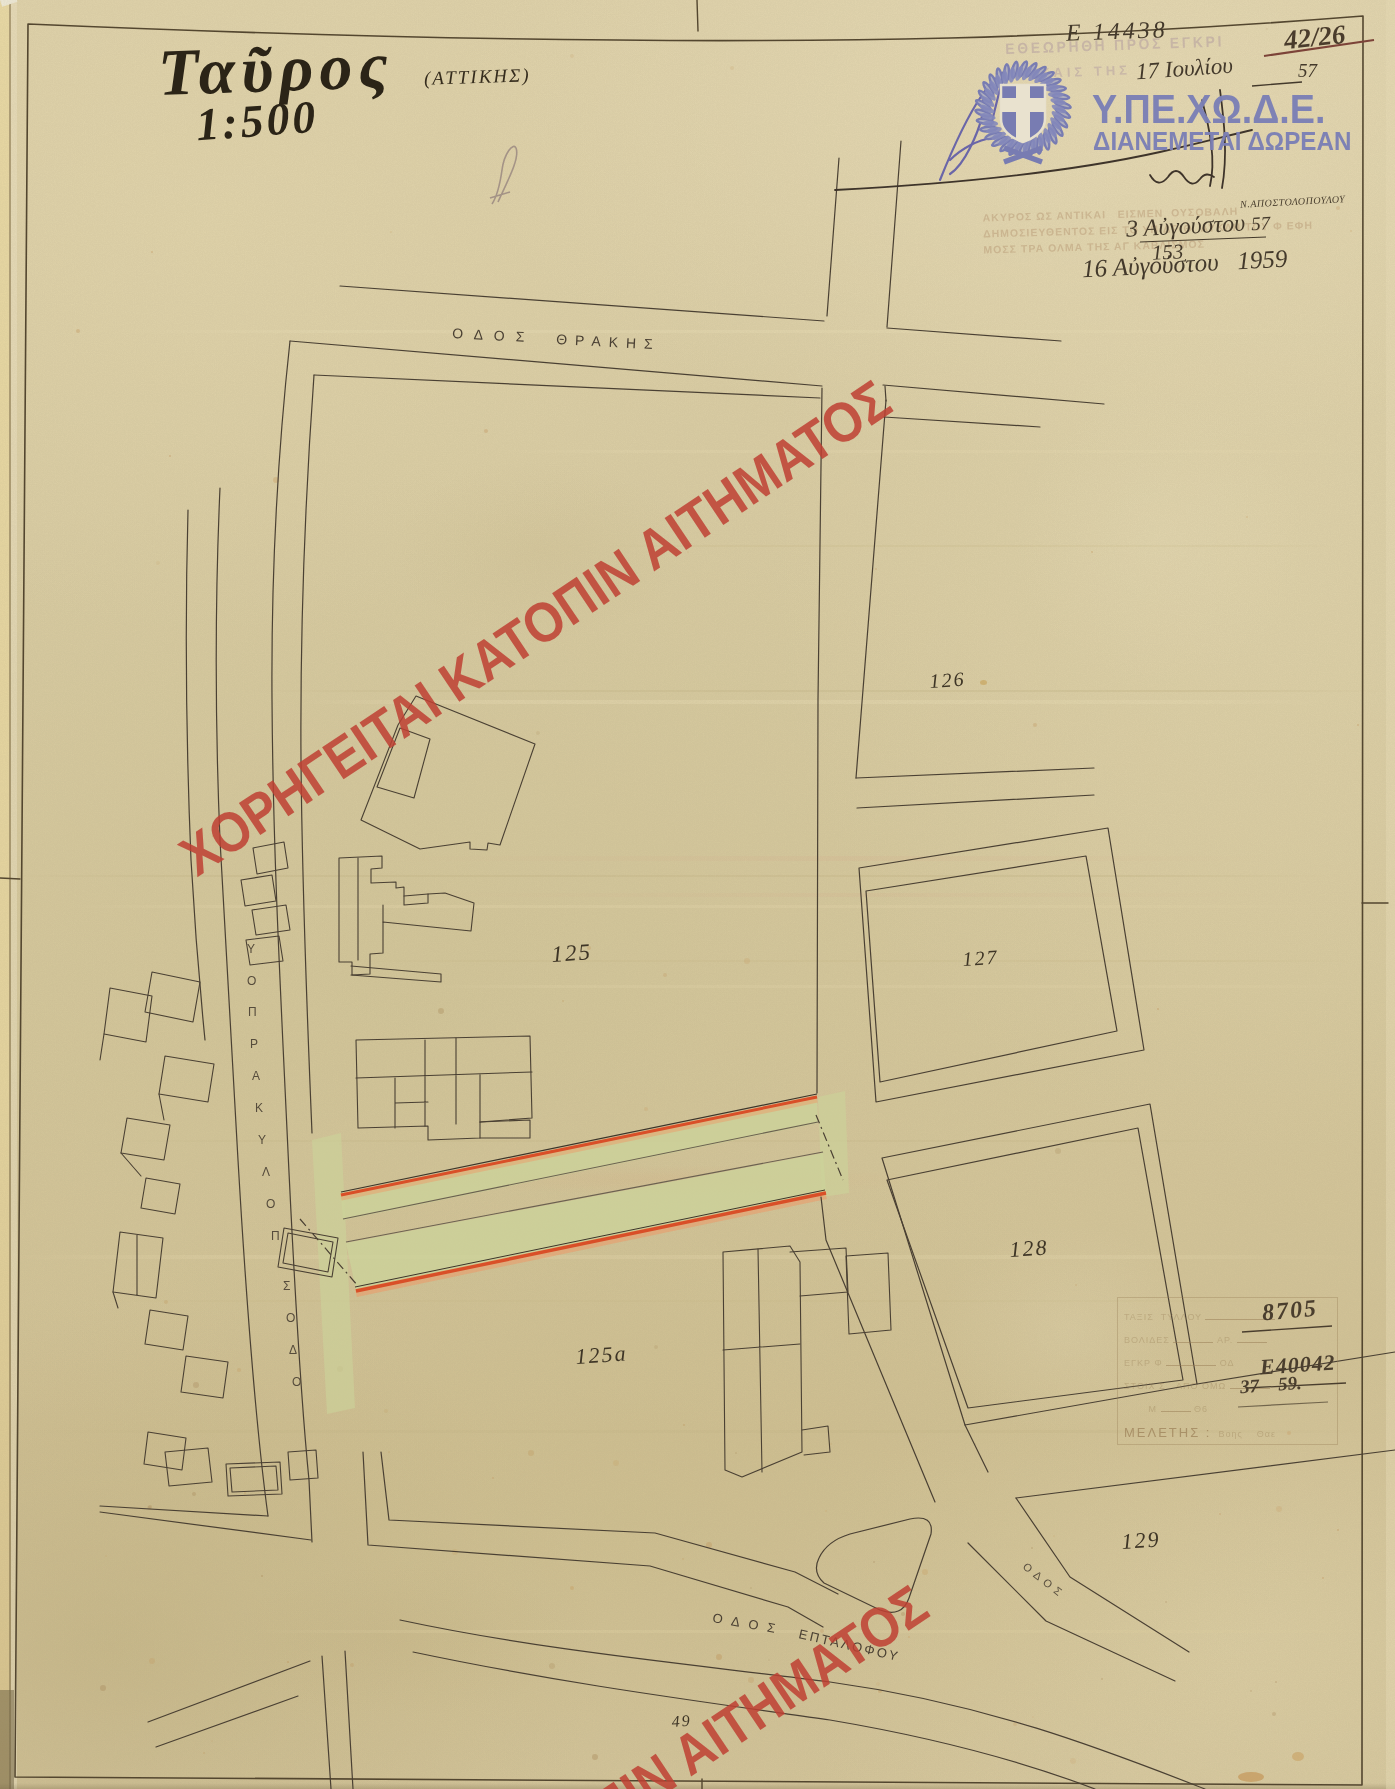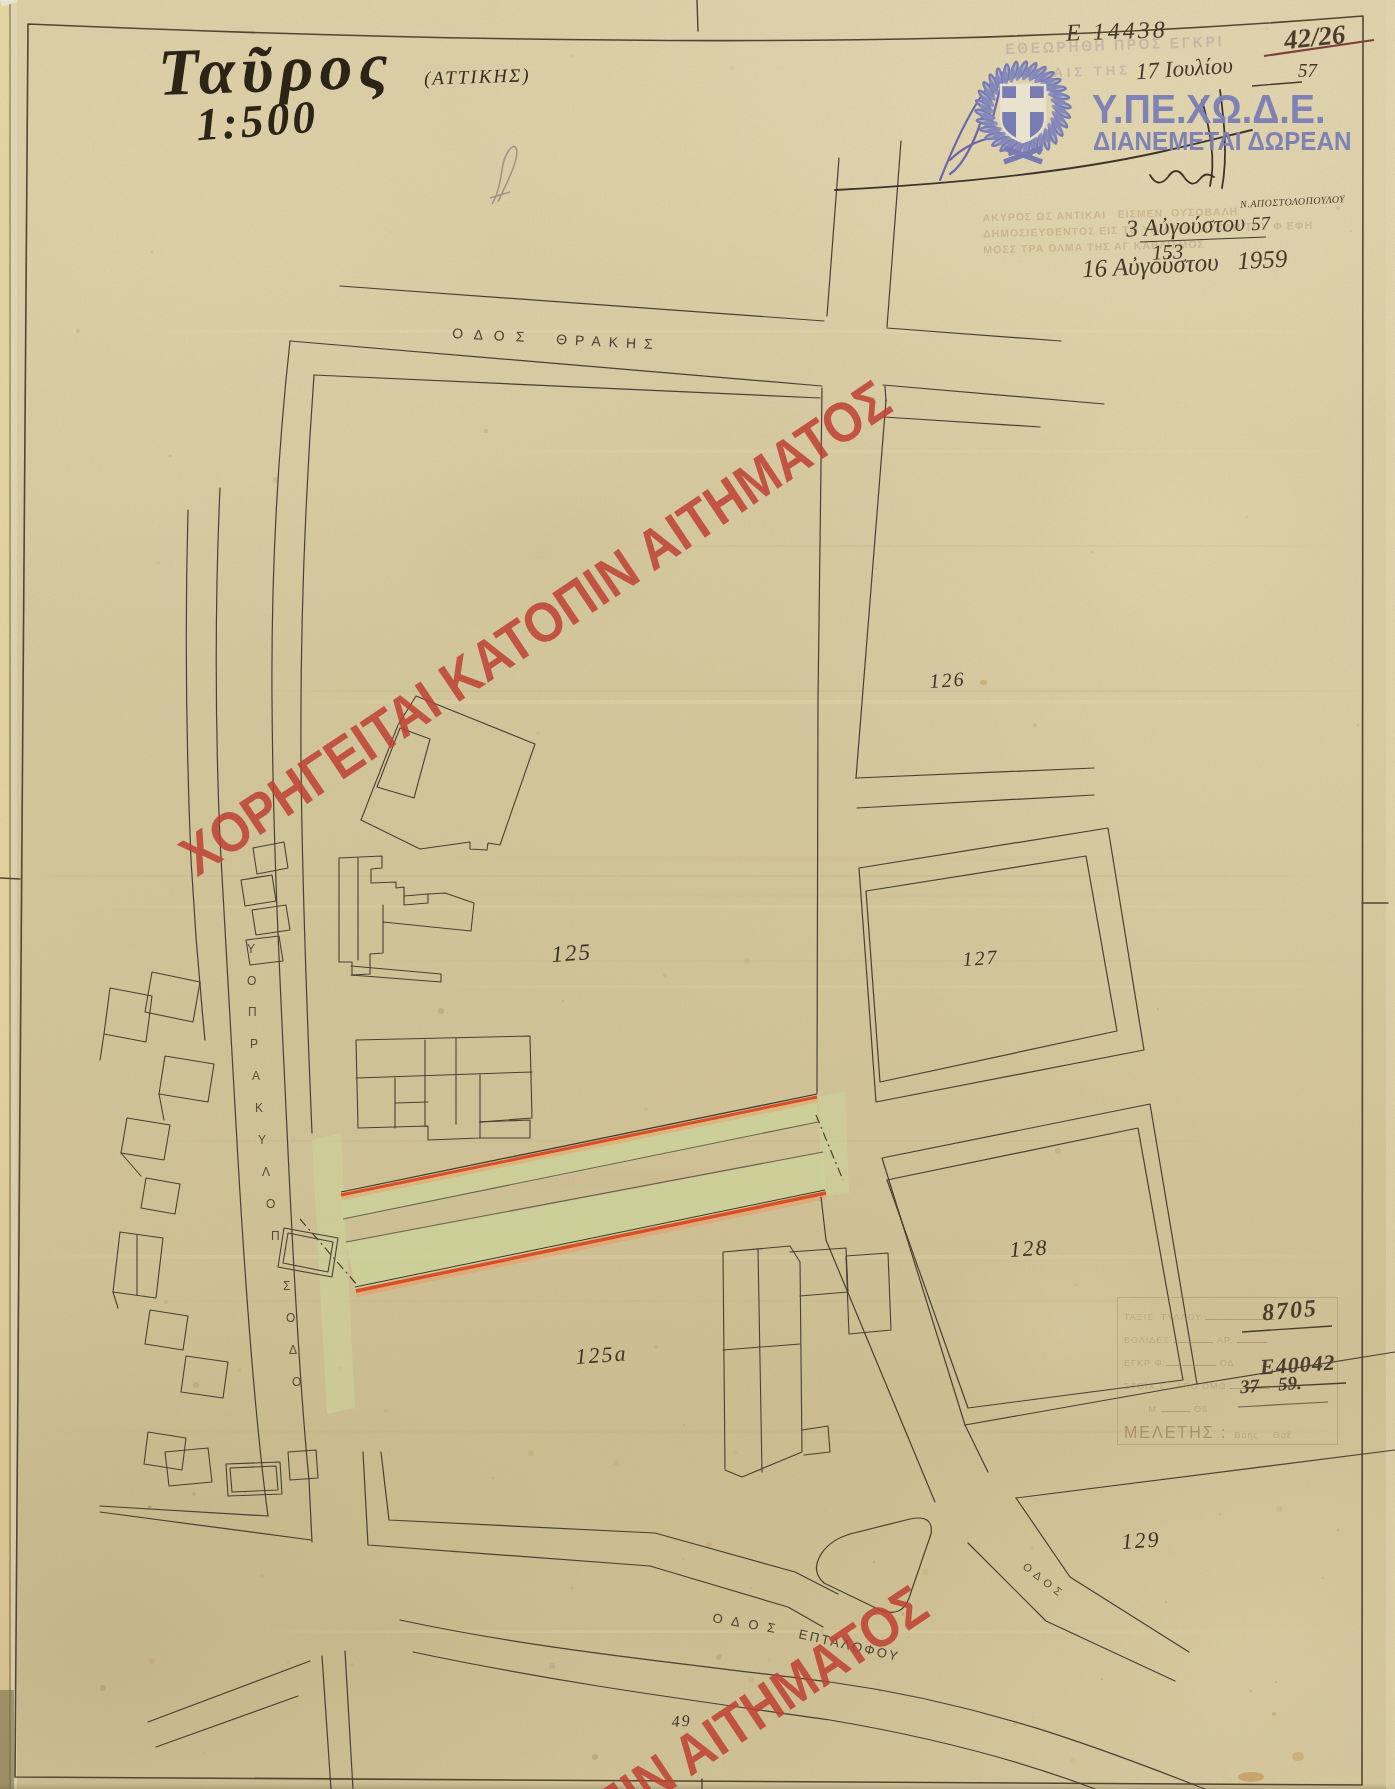--- a/index.html
+++ b/index.html
@@ -557,21 +557,21 @@
 
 <div class="abs" style="left:1117px;top:1297px;width:219px;height:146px;border:1.5px solid rgba(150,122,82,0.35);"></div>
 
 <div class="abs" style="left:1124px;top:1306px;width:205px;color:rgba(150,122,82,0.35);font-size:9px;
  font-family:'Liberation Sans',sans-serif;letter-spacing:1px;line-height:23px;">
 ΤΑΞΙΣ&nbsp;&nbsp;ΤΥΛΛΟΥ <span style="display:inline-block;width:70px;border-bottom:1px solid rgba(150,122,82,0.5);"></span><br>
 ΒΟΛΙΔΕΣ&nbsp;<span style="display:inline-block;width:40px;border-bottom:1px solid rgba(150,122,82,0.5);"></span>&nbsp;ΑΡ.&nbsp;<span style="display:inline-block;width:30px;border-bottom:1px solid rgba(150,122,82,0.5);"></span><br>
 ΕΓΚΡ&nbsp;Φ&nbsp;<span style="display:inline-block;width:50px;border-bottom:1px solid rgba(150,122,82,0.5);"></span>&nbsp;ΟΔ<br>
 ΣΤΟΙΧ&nbsp;Σ&nbsp;&nbsp;&nbsp;ΑΠΟ&nbsp;ΟΜΩ&nbsp;<span style="display:inline-block;width:40px;border-bottom:1px solid rgba(150,122,82,0.5);"></span><br>
 &nbsp;&nbsp;&nbsp;&nbsp;&nbsp;&nbsp;&nbsp;Μ&nbsp;<span style="display:inline-block;width:30px;border-bottom:1px solid rgba(150,122,82,0.5);"></span>&nbsp;Θ6<br>
-<span style="font-size:16px;letter-spacing:2px;color:rgba(150,122,82,0.65);">ΜΕΛΕΤΗΣ :</span>&nbsp;&nbsp;Βοης&nbsp;&nbsp;&nbsp;&nbsp;Θαε</div>
+<span style="font-size:13px;letter-spacing:2px;color:rgba(150,122,82,0.65);">ΜΕΛΕΤΗΣ :</span>&nbsp;&nbsp;Βοης&nbsp;&nbsp;&nbsp;&nbsp;Θαε</div>
 
 <div class="abs" style="left:1262px;top:1297px;color:#4a3e2e;font-family:'Liberation Serif',serif;
  font-style:italic;font-weight:bold;font-size:24px;letter-spacing:2px;transform:rotate(-5deg);">8705</div>
 <svg class="abs" style="left:1240px;top:1322px;" width="100" height="14" viewBox="0 0 100 14">
       <path d="M2,10 L92,4" stroke="#4a3e2e" stroke-width="1.3"></path>
     </svg>
 
 <div class="abs" style="left:1260px;top:1352px;color:#4a3e2e;font-family:'Liberation Serif',serif;
  font-style:italic;font-weight:bold;font-size:22px;letter-spacing:1px;transform:rotate(-4deg);">Ε40042</div>
 <svg class="abs" style="left:1244px;top:1378px;" width="110" height="14" viewBox="0 0 110 14">

